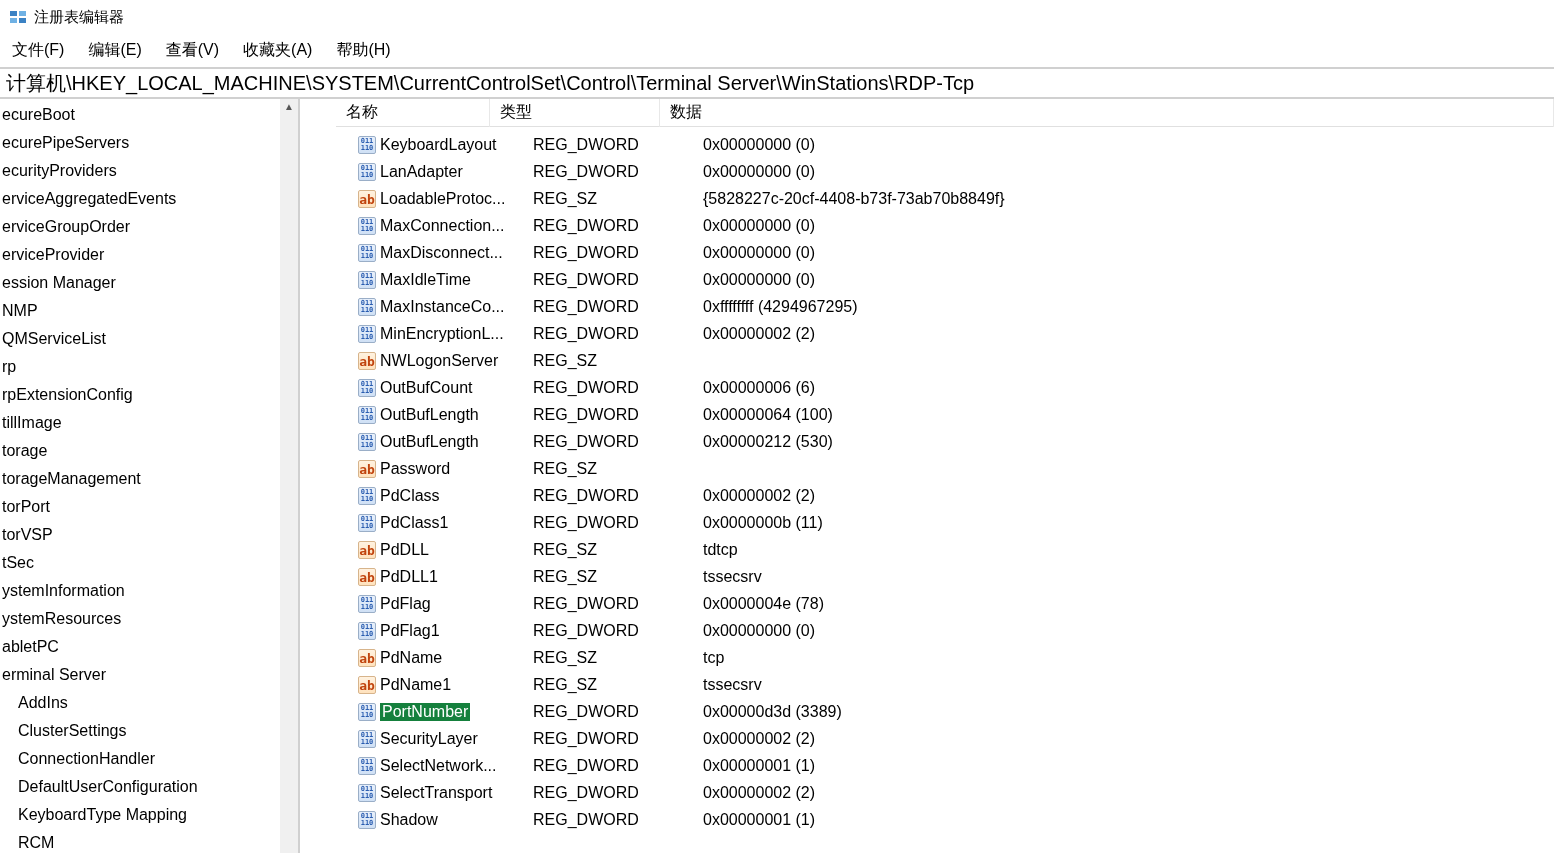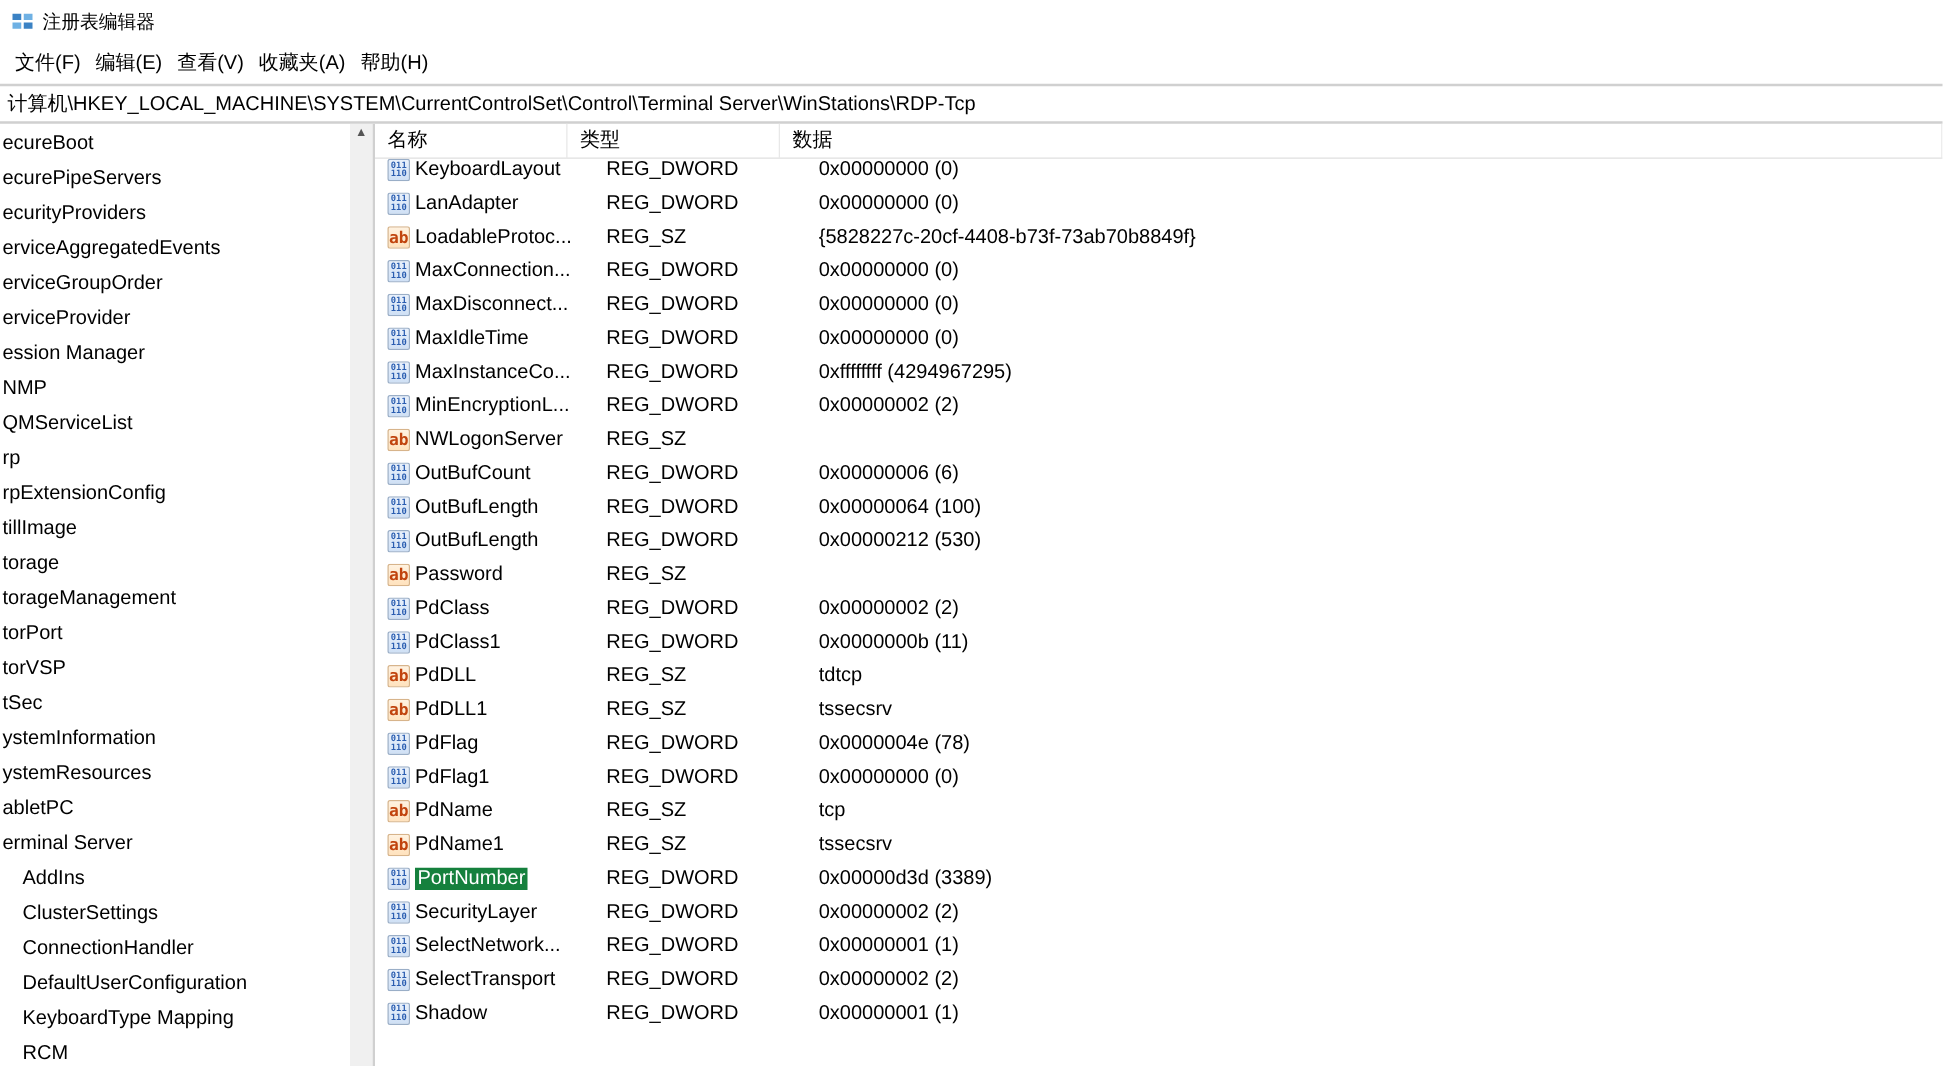--- a/index.html
+++ b/index.html
@@ -21,43 +21,45 @@
     height: 34px;
   }
   .titlebar .app-icon {
     width: 20px; height: 20px;
     margin-right: 6px;
     display:flex;align-items:center;justify-content:center;
   }
   .titlebar .title { font-size: 15px; }
   .menubar {
     display: flex;
+    gap: 12px;
     padding: 4px 6px;
     min-height: 30px;
     align-items: center;
   }
   .menubar .menu-item {
     padding: 2px 6px;
     cursor: default;
     font-size: 16px;
   }
   .addressbar {
     border-top: 2px solid #d0d0d0;
     border-bottom: 2px solid #d0d0d0;
     padding: 4px 6px;
-    font-size: 16px;
+    font-size: 20px;
     white-space: nowrap;
     overflow: hidden;
     height: 32px;
     display:flex;align-items:center;
   }
   .main {
     flex: 1;
     display: flex;
     overflow: hidden;
+    gap: 36px;
   }
   .tree-pane {
     width: 300px;
     border-right: 2px solid #d0d0d0;
     overflow-y: hidden;
     position: relative;
     flex: none;
   }
   .tree-scroll {
     position:absolute;
@@ -95,24 +97,25 @@
     padding: 4px 10px;
     border-right: 1px solid #e8e8e8;
     overflow:hidden;text-overflow:ellipsis;white-space:nowrap;
   }
   .col-name { width: 154px; flex:none; }
   .col-type { width: 170px; flex:none; }
   .col-data { flex: 1; }
   .list-body { flex:1; overflow:hidden; }
   .list-row {
     display:flex;
-    align-items:flex-start;
+    align-items:flex-end;
     height:27px;
     font-size:16px;
     cursor:default;
+    margin-left:12px;
   }
   .list-row .cell {
     padding: 0 10px;
     overflow:hidden;text-overflow:ellipsis;white-space:nowrap;
   }
   .cell-name { width:175px; flex:none; display:flex;align-items:center;gap:4px; padding-left:6px;}
   .cell-type { width:170px; flex:none; }
   .cell-data { flex:1; }
   .val-icon {
     width:18px;height:18px;flex:none;

